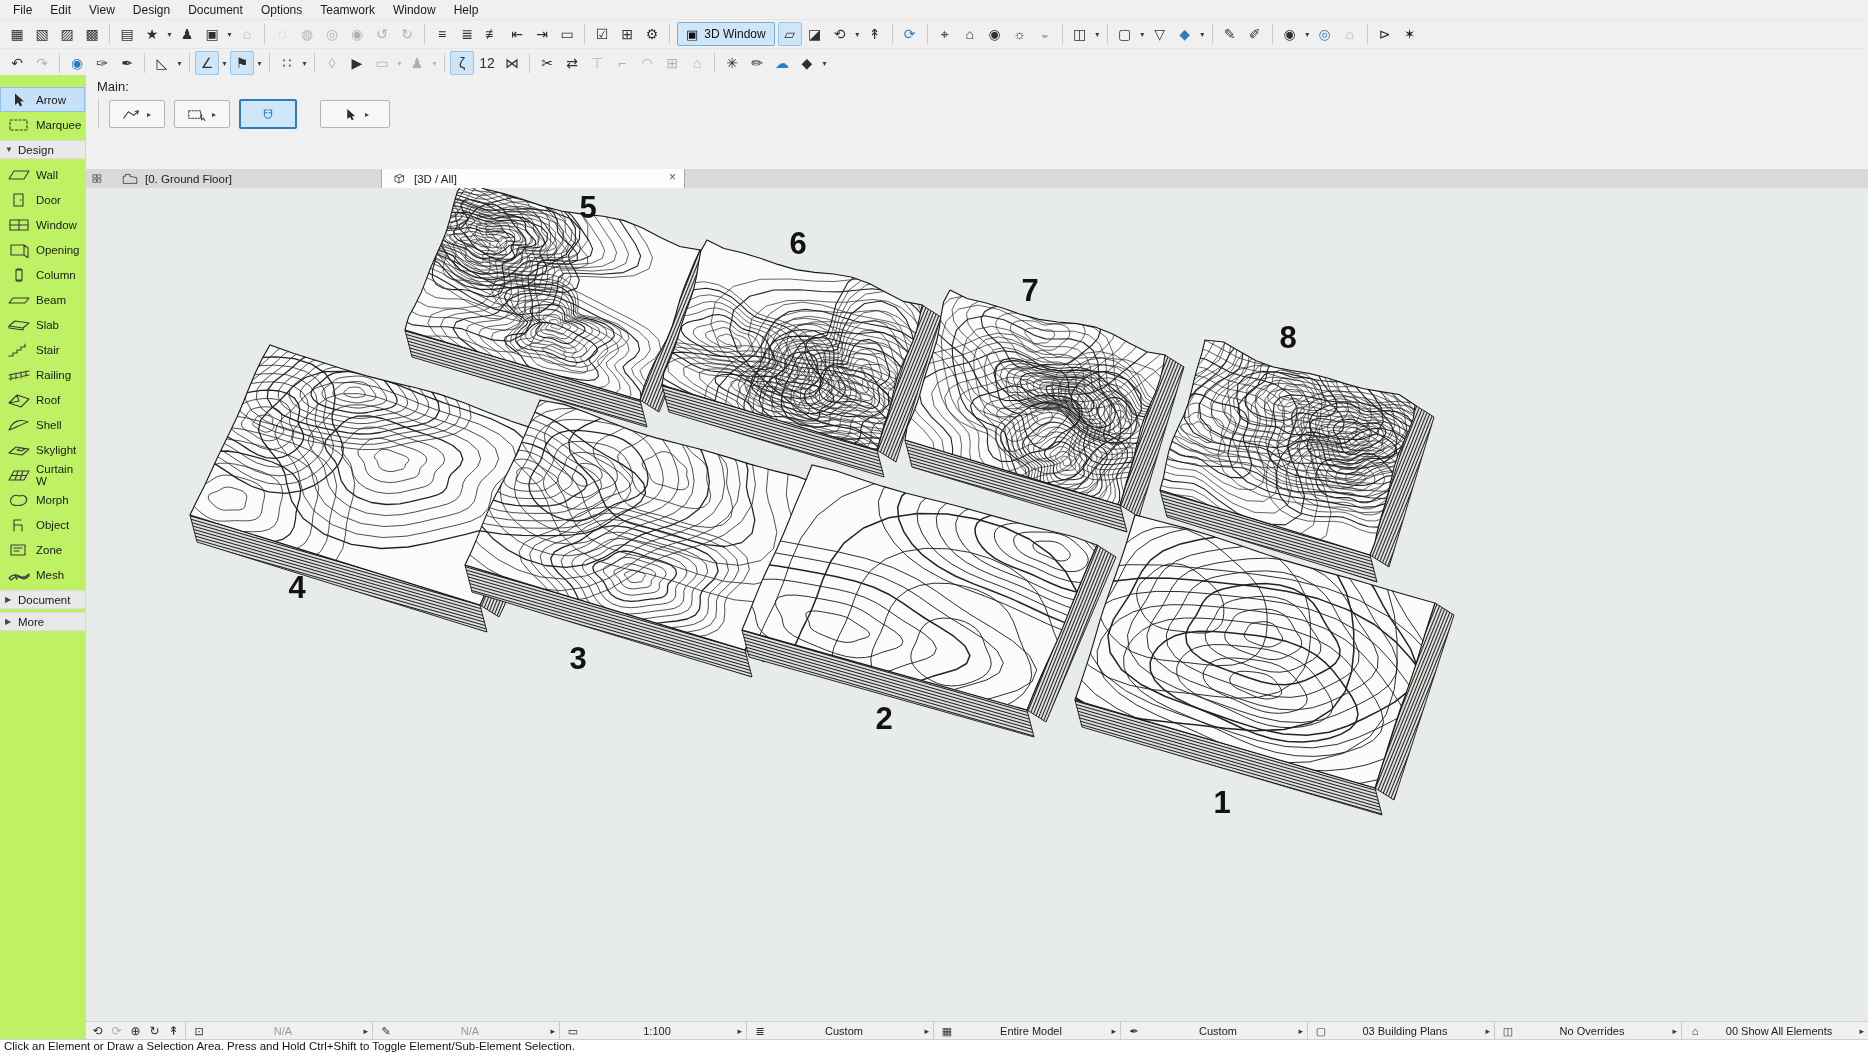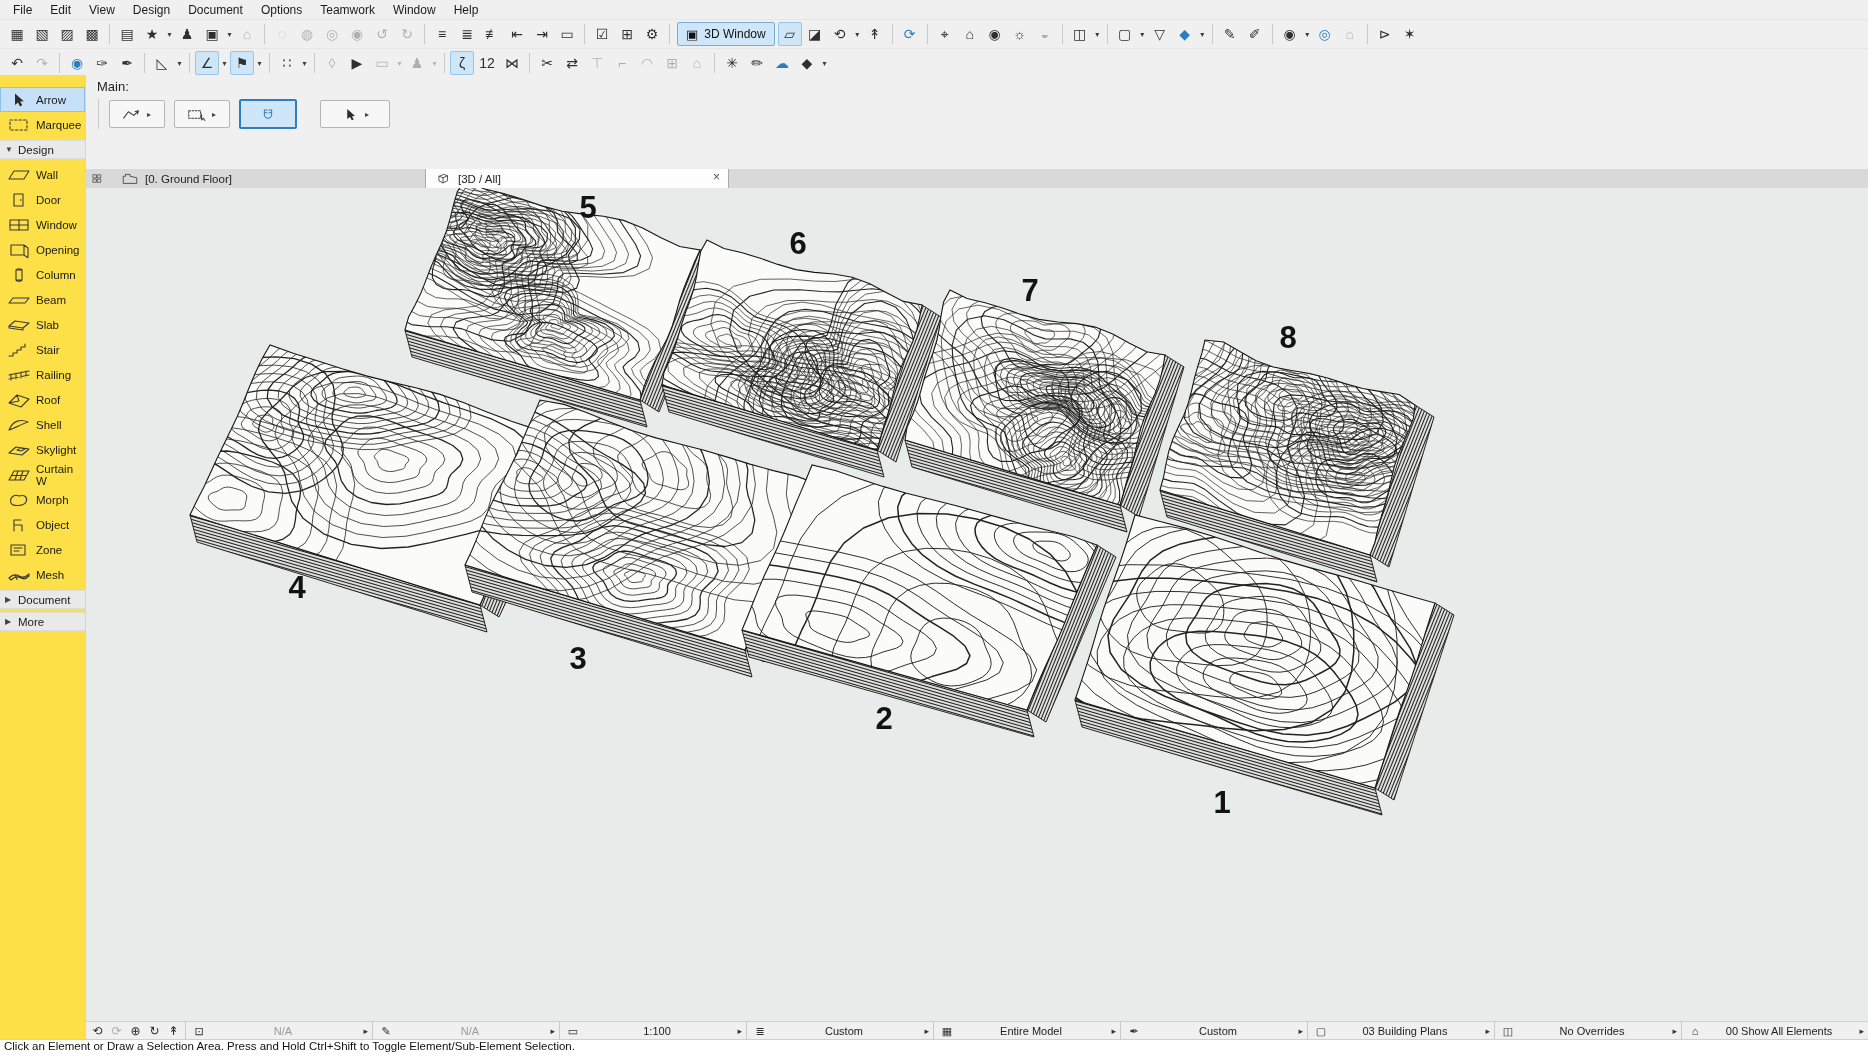--- a/index.html
+++ b/index.html
@@ -21,21 +21,21 @@
   .tb-icon.dim{opacity:.33}
   .tb-icon.accent{color:#2d7dc0}
   .tb-dd{width:9px;font-size:8px;color:#3c3c3c;text-align:center}
   .tb-dd.dim{opacity:.33}
   .tb-sep{width:1px;height:20px;background:#c9c9c9;margin:0 4px;flex:0 0 1px}
   .btn-3d{display:flex;align-items:center;gap:6px;height:22px;padding:0 8px;margin:0 2px;
           background:#cfe6f8;border:1px solid #79aed6;border-radius:2px;font-size:12px;color:#111}
   .btn-3d .cube{font-size:13px}
 
   
-  .toolbox{position:absolute;left:0;top:75px;bottom:16px;width:86px;background:#fde047;
+  .toolbox{position:absolute;left:0;top:75px;bottom:16px;width:86px;background:#bef264;
            border-right:1px solid #d4d4d4;box-sizing:border-box;padding-top:12px}
   .tool-item{height:25px;display:flex;align-items:center;gap:5px;padding-left:6px;
              font-size:11.5px;border:1px solid transparent;box-sizing:border-box}
   .tool-item svg{flex:0 0 24px}
   .tool-item.selected{background:#c6e1f7;border-color:#8fc0e8}
   .tool-sec{height:17px;display:flex;align-items:center;gap:4px;padding-left:5px;
             background:#e9e9e9;border-top:1px solid #dcdcdc;border-bottom:1px solid #dcdcdc;
             font-size:11.5px;margin:3px 0}
   .tool-sec .tri{font-size:8px;color:#444;width:9px}
 
@@ -50,21 +50,21 @@
           display:flex;align-items:center;justify-content:center;gap:2px;padding:0 5px}
   .ib-btn.hl{background:#cfe6f8;border:2px solid #2d7dc0}
   .ib-btn .tb-dd{width:8px}
   .ib-btn.wide{min-width:58px;margin-left:14px}
 
   .tabbar{height:19px;background:#d9d9d9;display:flex;align-items:stretch;border-bottom:1px solid #bcbcbc}
   .quickopts{display:flex;align-items:center;padding:0 6px;gap:3px}
   .tab{display:flex;align-items:center;gap:6px;padding:0 8px;font-size:11.5px;color:#222}
   .tab.inactive{width:252px}
   .tab.active{width:286px;background:#fdfdfd;border-left:1px solid #aaa;border-right:1px solid #aaa;
-              margin-left:44px;justify-content:flex-start;position:relative}
+              justify-content:flex-start;position:relative}
   .tab .close{position:absolute;right:8px;top:1px;font-size:12px;color:#555}
 
   .canvas{position:absolute;left:0;right:0;top:113px;bottom:18px;background:#e7ebe9;overflow:hidden}
   .canvas svg{position:absolute;inset:0;width:100%;height:100%}
 
   
   .statusbar{position:absolute;left:0;right:0;bottom:0;height:18px;background:#f0f0f0;
              border-top:1px solid #cfcfcf;display:flex;align-items:center;font-size:11px;color:#2a2a2a}
   .nav-icons{display:flex;align-items:center;padding:0 3px;gap:2px}
   .nav-ic{width:17px;text-align:center;font-size:12px}

